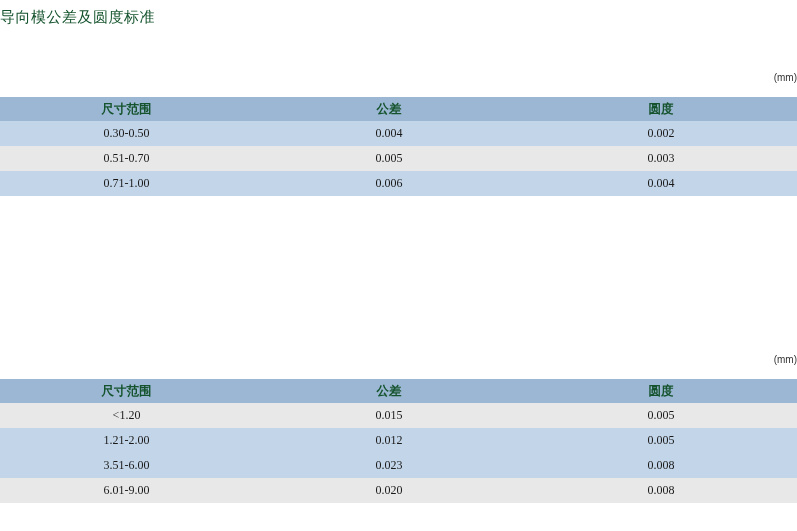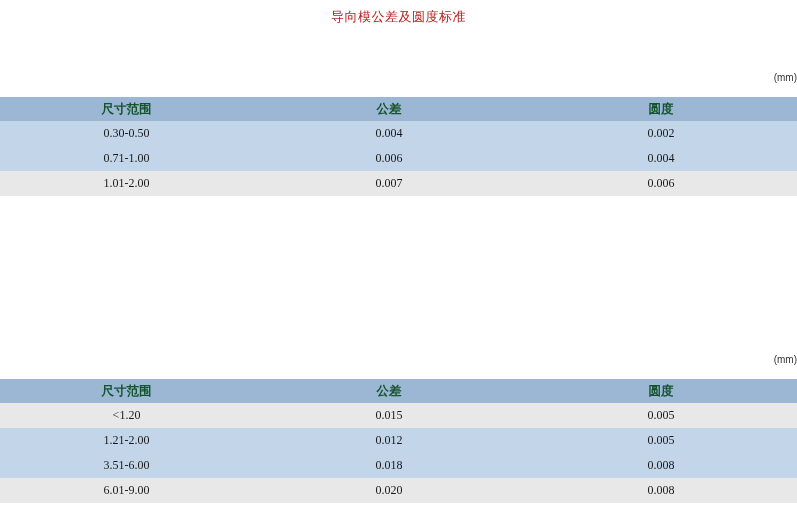--- a/index.html
+++ b/index.html
@@ -13,23 +13,22 @@
     font-family: "Liberation Sans", sans-serif;
     color: #1a1a1a;
     overflow: hidden;
   }
   .page {
     position: relative;
     width: 797px;
     height: 531px;
   }
   .section-title {
-    text-align: center;
-    font-size: 13px;
-    color: #b91c1c;
+    font-size: 15px;
+    color: #14532d;
     font-weight: normal;
     letter-spacing: 0.5px;
   }
   .unit-label {
     text-align: right;
     font-size: 10px;
     color: #333333;
     padding-right: 6px;
   }
   table.std-table {
@@ -98,29 +97,29 @@
         <th>公差</th>
         <th>圆度</th>
       </tr>
     </thead>
     <tbody>
       <tr class="row-odd">
         <td>0.30-0.50</td>
         <td>0.004</td>
         <td>0.002</td>
       </tr>
+      <tr class="row-even">
+        <td>0.51-0.70</td>
+        <td>0.005</td>
+        <td>0.003</td>
+      </tr>
       <tr class="row-odd">
         <td>0.71-1.00</td>
         <td>0.006</td>
         <td>0.004</td>
-      </tr>
-      <tr class="row-even">
-        <td>1.01-2.00</td>
-        <td>0.007</td>
-        <td>0.006</td>
       </tr>
     </tbody>
   </table>
 
 
   <div class="unit-label unit-2">(mm)</div>
 
   <table class="std-table table-2">
     <colgroup>
       <col class="col-a">
@@ -140,21 +139,21 @@
         <td>0.015</td>
         <td>0.005</td>
       </tr>
       <tr class="row-odd">
         <td>1.21-2.00</td>
         <td>0.012</td>
         <td>0.005</td>
       </tr>
       <tr class="row-odd">
         <td>3.51-6.00</td>
-        <td>0.018</td>
+        <td>0.023</td>
         <td>0.008</td>
       </tr>
       <tr class="row-even">
         <td>6.01-9.00</td>
         <td>0.020</td>
         <td>0.008</td>
       </tr>
     </tbody>
   </table>
 

